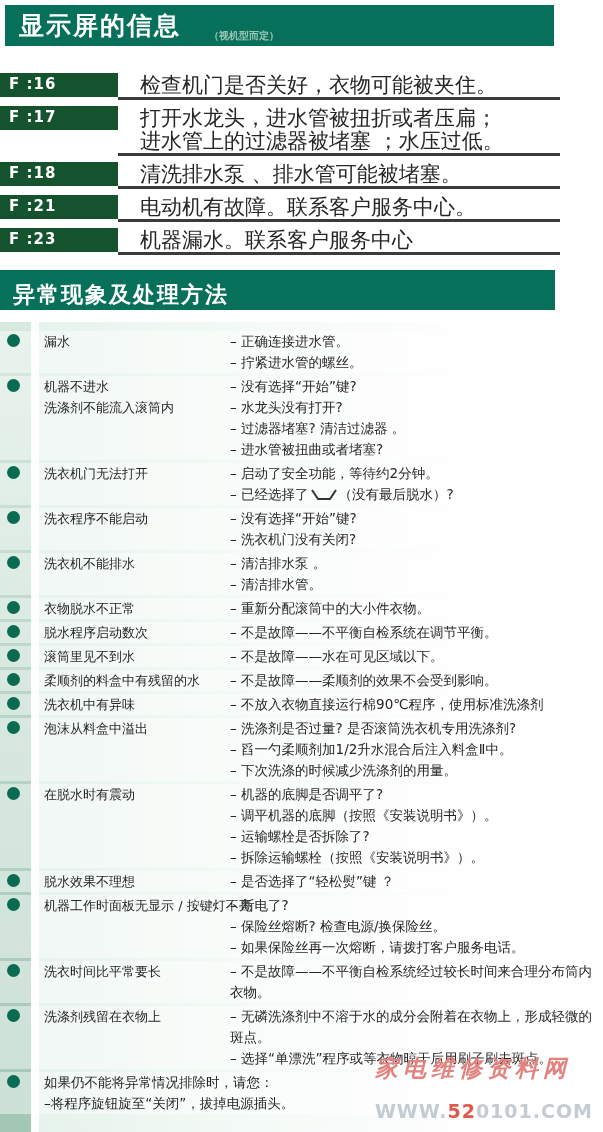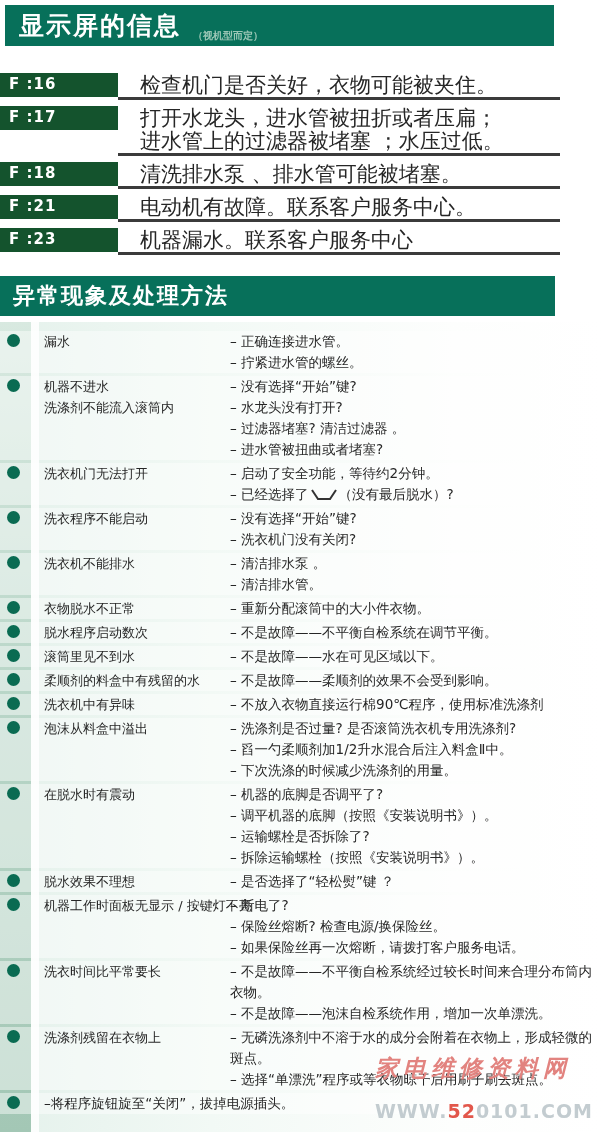--- a/index.html
+++ b/index.html
@@ -7,44 +7,44 @@
     width:603px; height:1132px;
     background:#ffffff;
     font-family:"DejaVu Sans","Liberation Sans",sans-serif;
     position:relative; overflow:hidden;
     color:#222;
   }
   
   .s1-header {
     position:absolute; left:5px; top:5px; width:549px; height:41px;
     background:#07705a; box-sizing:border-box;
-    display:flex; align-items:center; gap:12px; padding-left:14px;
+    display:flex; align-items:center; gap:28px; padding-left:14px;
   }
   .s1-title { color:#ffffff; font-size:25px; font-weight:bold; letter-spacing:2px; }
   .s1-sub   { color:rgba(235,245,230,0.65); font-size:10px; font-weight:bold; margin-top:20px; }
 
   .s1-table { position:absolute; left:0; top:73px; width:603px; }
   .s1-row { position:relative; margin-bottom:6px; padding-bottom:3px; }
   .s1-row::after {
     content:""; position:absolute; left:118px; right:43px; bottom:0; height:3px;
     background:#3b3b3b;
   }
   .s1-row-inner { display:flex; align-items:flex-start; }
   .code-bar {
     width:118px; min-height:24px; flex:none; box-sizing:border-box;
     background:#14532d; color:#ffffff; font-weight:bold; font-size:15px;
     padding:2px 0 0 9px; letter-spacing:1px;
   }
   .desc { margin-left:22px; font-size:21px; color:#262626; line-height:23px; padding-top:1px; }
 
   
   .s2-header {
-    position:absolute; left:0; top:276px; width:555px; height:40px;
+    position:absolute; left:0; top:270px; width:555px; height:40px;
     background:#07705a; box-sizing:border-box;
-    display:flex; align-items:center; padding-left:13px;
+    display:flex; align-items:flex-end; padding-left:13px;
   }
   .s2-title { color:#ffffff; font-size:22px; font-weight:bold; letter-spacing:2px; }
 
   .s2-body {
     position:absolute; left:0; top:322px; width:603px; height:810px;
     background:linear-gradient(90deg,#e4f1eb 0%, #f2f9f5 35%, #fdfefd 75%, #ffffff 100%);
   }
   .left-band {
     position:absolute; left:0; top:0; width:31px; height:100%;
     background:linear-gradient(180deg,#d8e9e0 0%, #b9d6c8 45%, #a3c7b5 100%);
@@ -306,40 +306,40 @@
       </div>
       <div class="item">
         <div class="bullet-col">
           <div class="bullet"></div>
         </div>
         <div class="sym-col">
           <div class="sym-line">洗衣时间比平常要长</div>
         </div>
         <div class="sol-col">
           <div>– 不是故障——不平衡自检系统经过较长时间来合理分布筒内衣物。</div>
-          <div>– 不是故障——泡沫自检系统作用，增加一次单漂洗。</div>
         </div>
       </div>
       <div class="item">
         <div class="bullet-col">
           <div class="bullet"></div>
         </div>
         <div class="sym-col">
           <div class="sym-line">洗涤剂残留在衣物上</div>
         </div>
         <div class="sol-col">
           <div>– 无磷洗涤剂中不溶于水的成分会附着在衣物上，形成轻微的斑点。</div>
           <div>– 选择“单漂洗”程序或等衣物晾干后用刷子刷去斑点。</div>
         </div>
       </div>
       <div class="item">
         <div class="bullet-col">
           <div class="bullet"></div>
         </div>
         <div class="full-col">
+          <div>如果仍不能将异常情况排除时，请您：</div>
           <div>–将程序旋钮旋至“关闭”，拔掉电源插头。</div>
         </div>
       </div>
     </div>
 </div>
 
 <div class="watermark">
   <div class="wm-cn">家电维修资料网</div>
   <div class="wm-url"><span>WWW.</span><span class="hl">52</span><span>0101.COM</span></div>
 </div>

